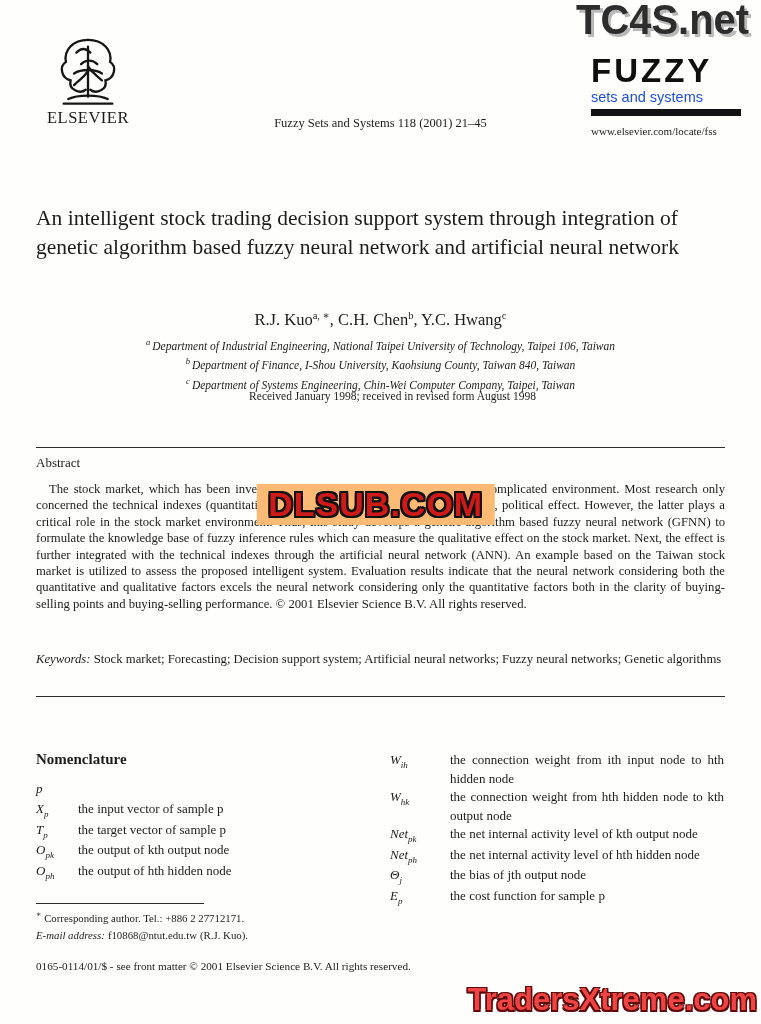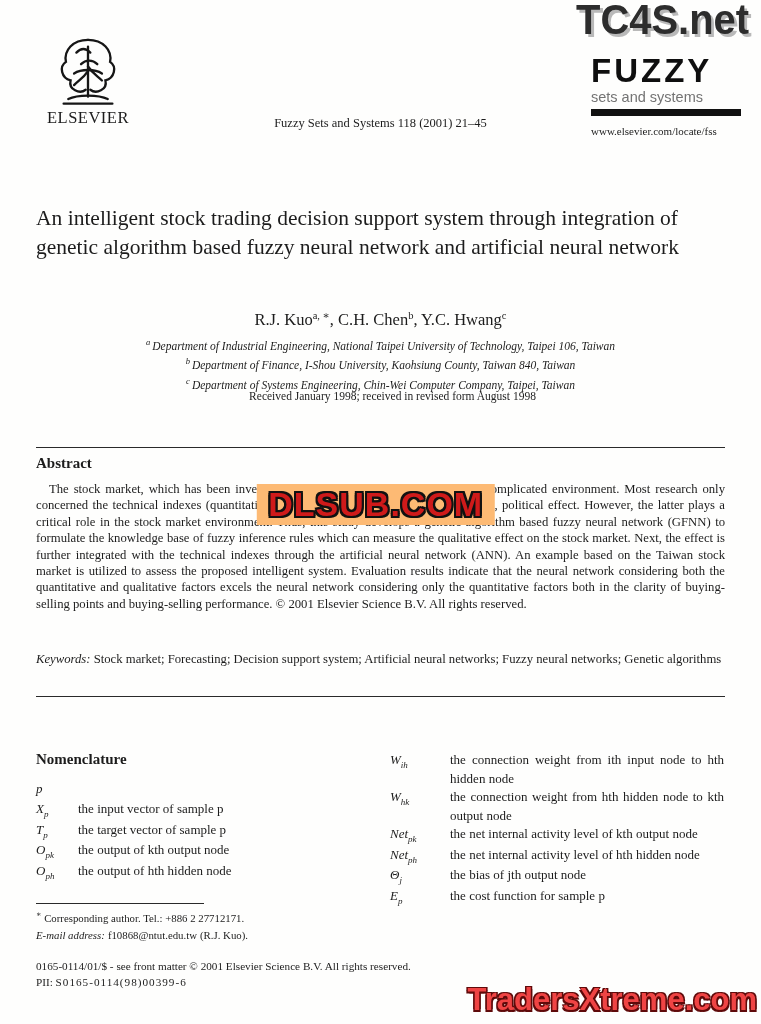--- a/index.html
+++ b/index.html
@@ -14,40 +14,40 @@
 
   .citation{position:absolute;top:116px;left:0;right:0;text-align:center;font-size:12.5px;}
 
   .tc4s{position:absolute;top:-4px;right:12px;font-family:"Liberation Sans","DejaVu Sans",sans-serif;
         font-weight:700;font-size:42px;color:#2d2d2d;text-shadow:3px 3px 0 #b9b9b9;
         transform:scaleX(.95);transform-origin:100% 0;white-space:nowrap;}
 
   .fuzzy{position:absolute;top:54px;right:20px;width:150px;}
   .fuzzy-title{font-family:"Liberation Sans","DejaVu Sans",sans-serif;font-weight:900;font-size:33px;
                letter-spacing:3px;line-height:1;color:#0f0f0f;}
-  .fuzzy-sub{font-family:"Liberation Sans","DejaVu Sans",sans-serif;font-size:14.5px;margin-top:2px;color:#737373;}
+  .fuzzy-sub{font-family:"Liberation Sans","DejaVu Sans",sans-serif;font-size:14.5px;margin-top:2px;color:#1d4ed8;}
   .fuzzy-bar{height:7px;background:#111;margin-top:4px;}
   .fuzzy-url{font-size:11px;text-align:left;margin-top:9px;cursor:pointer;}
 
   
   .title{position:absolute;top:204px;left:36px;right:36px;margin:0;text-align:left;
          font-size:21.5px;line-height:1.37;font-weight:400;}
   .authors{position:absolute;top:308px;left:0;right:0;text-align:center;font-size:16.5px;}
   .authors sup{font-size:10.5px;}
   .affils{position:absolute;top:336px;left:0;right:0;text-align:center;
           font-style:italic;font-size:11.5px;line-height:1.62;}
   .affils sup{font-size:8.5px;margin-right:2px;}
   .received{position:absolute;top:390px;left:0;right:0;text-align:center;font-size:11.5px;padding-left:24px;}
 
   .rule{position:absolute;left:36px;right:36px;border-top:1px solid #2a2a2a;height:0;}
   .rule.r1{top:447px;}
   .rule.r2{top:696px;}
 
   
-  .abs-h{position:absolute;top:455px;left:36px;font-weight:700;font-size:15px;}
+  .abs-h{position:absolute;top:455px;left:36px;font-weight:400;font-size:13px;}
   .abs-p{position:absolute;top:481px;left:36px;right:36px;margin:0;font-size:12.7px;line-height:1.29;
          text-align:justify;text-indent:13px;}
 
   .dlsub{position:absolute;top:484px;left:50%;transform:translateX(-52%);
          background:#fdba74;padding:1px 12px;white-space:nowrap;
          font-family:"Liberation Sans","DejaVu Sans",sans-serif;font-weight:900;font-size:34px;letter-spacing:1px;
          color:#cf1a1a;
          text-shadow:-2px -2px 0 #111,2px -2px 0 #111,-2px 2px 0 #111,2px 2px 0 #111,
                      -2px 0 0 #111,2px 0 0 #111,0 -2px 0 #111,0 2px 0 #111;}
 
@@ -210,18 +210,17 @@
     </div>
 
   <div class="fn-rule"></div>
   <div class="footnote">
     <div><sup>∗</sup> <span>Corresponding author. Tel.: +886 2 27712171.</span></div>
     <div><span class="email-label">E-mail address:</span><span class="email-addr">f10868@ntut.edu.tw</span><span>(R.J. Kuo).</span></div>
   </div>
 
   <div class="footer">
     <div>0165-0114/01/$ - see front matter © 2001 Elsevier Science B.V. All rights reserved.</div>
-    <div><span>PII:</span> <span class="pii-value">S0165-0114(98)00399-6</span></div>
   </div>
 
   <div class="traders">TradersXtreme.com</div>
 
 </div>
 
 </body></html>

